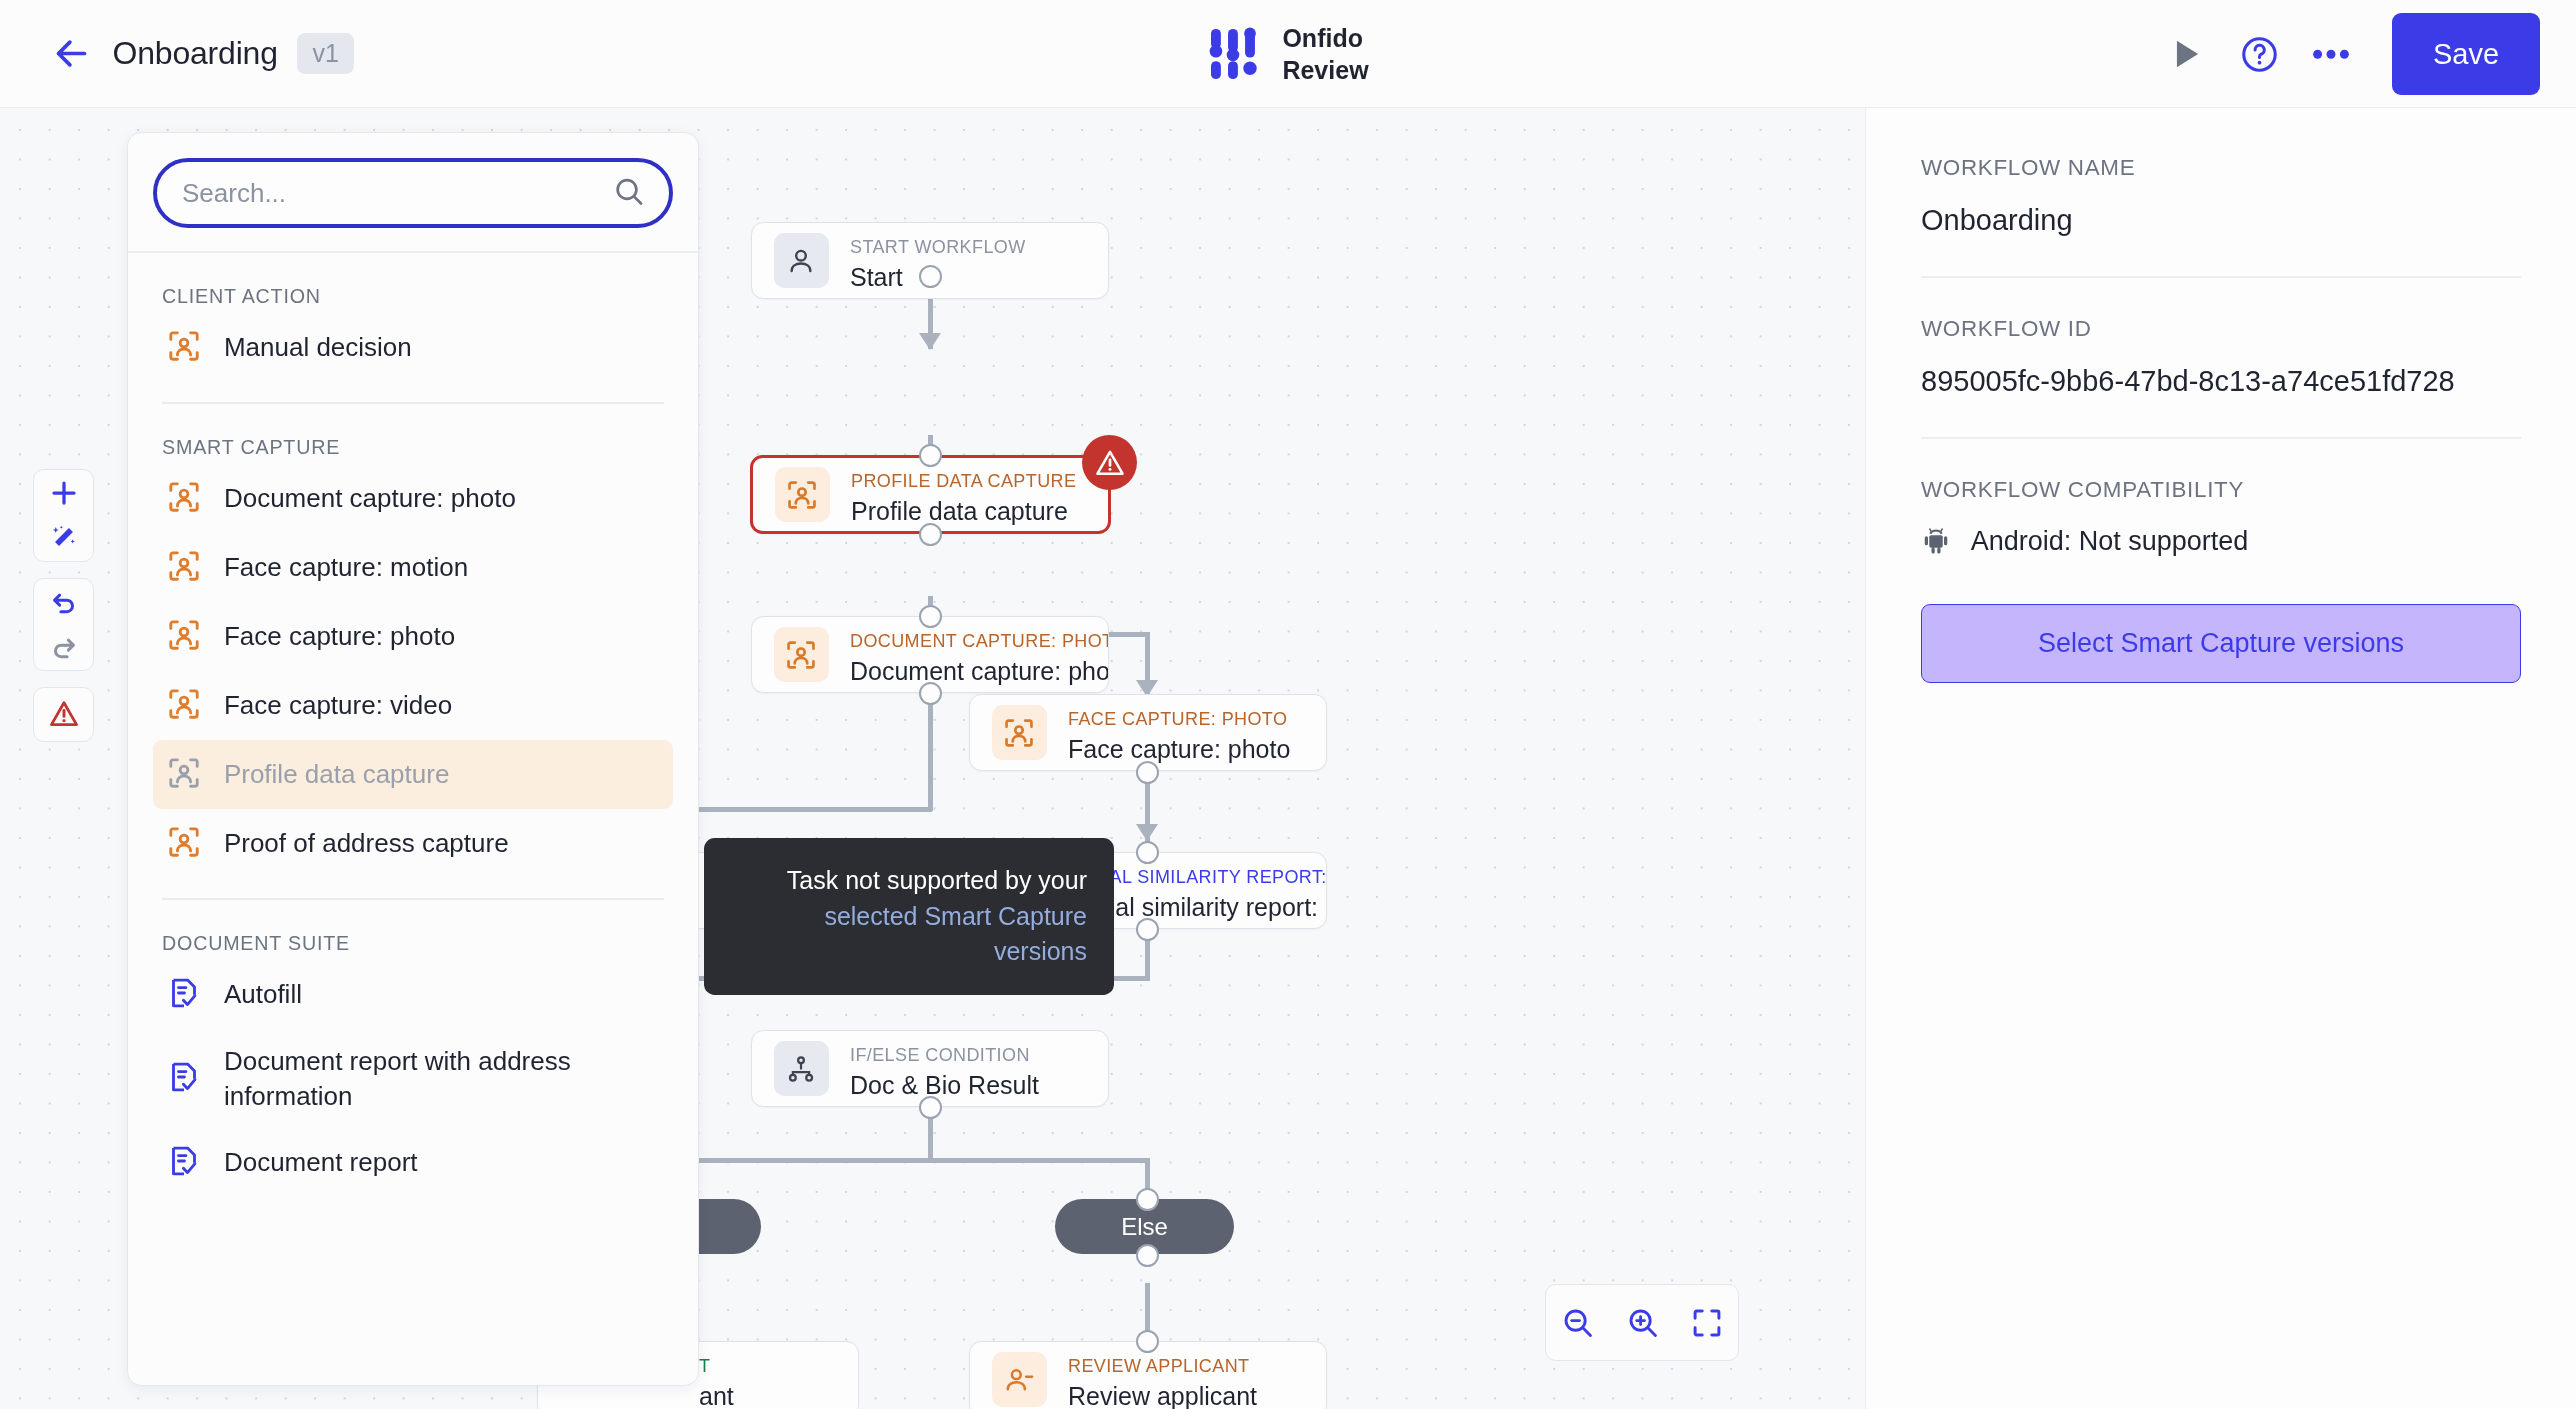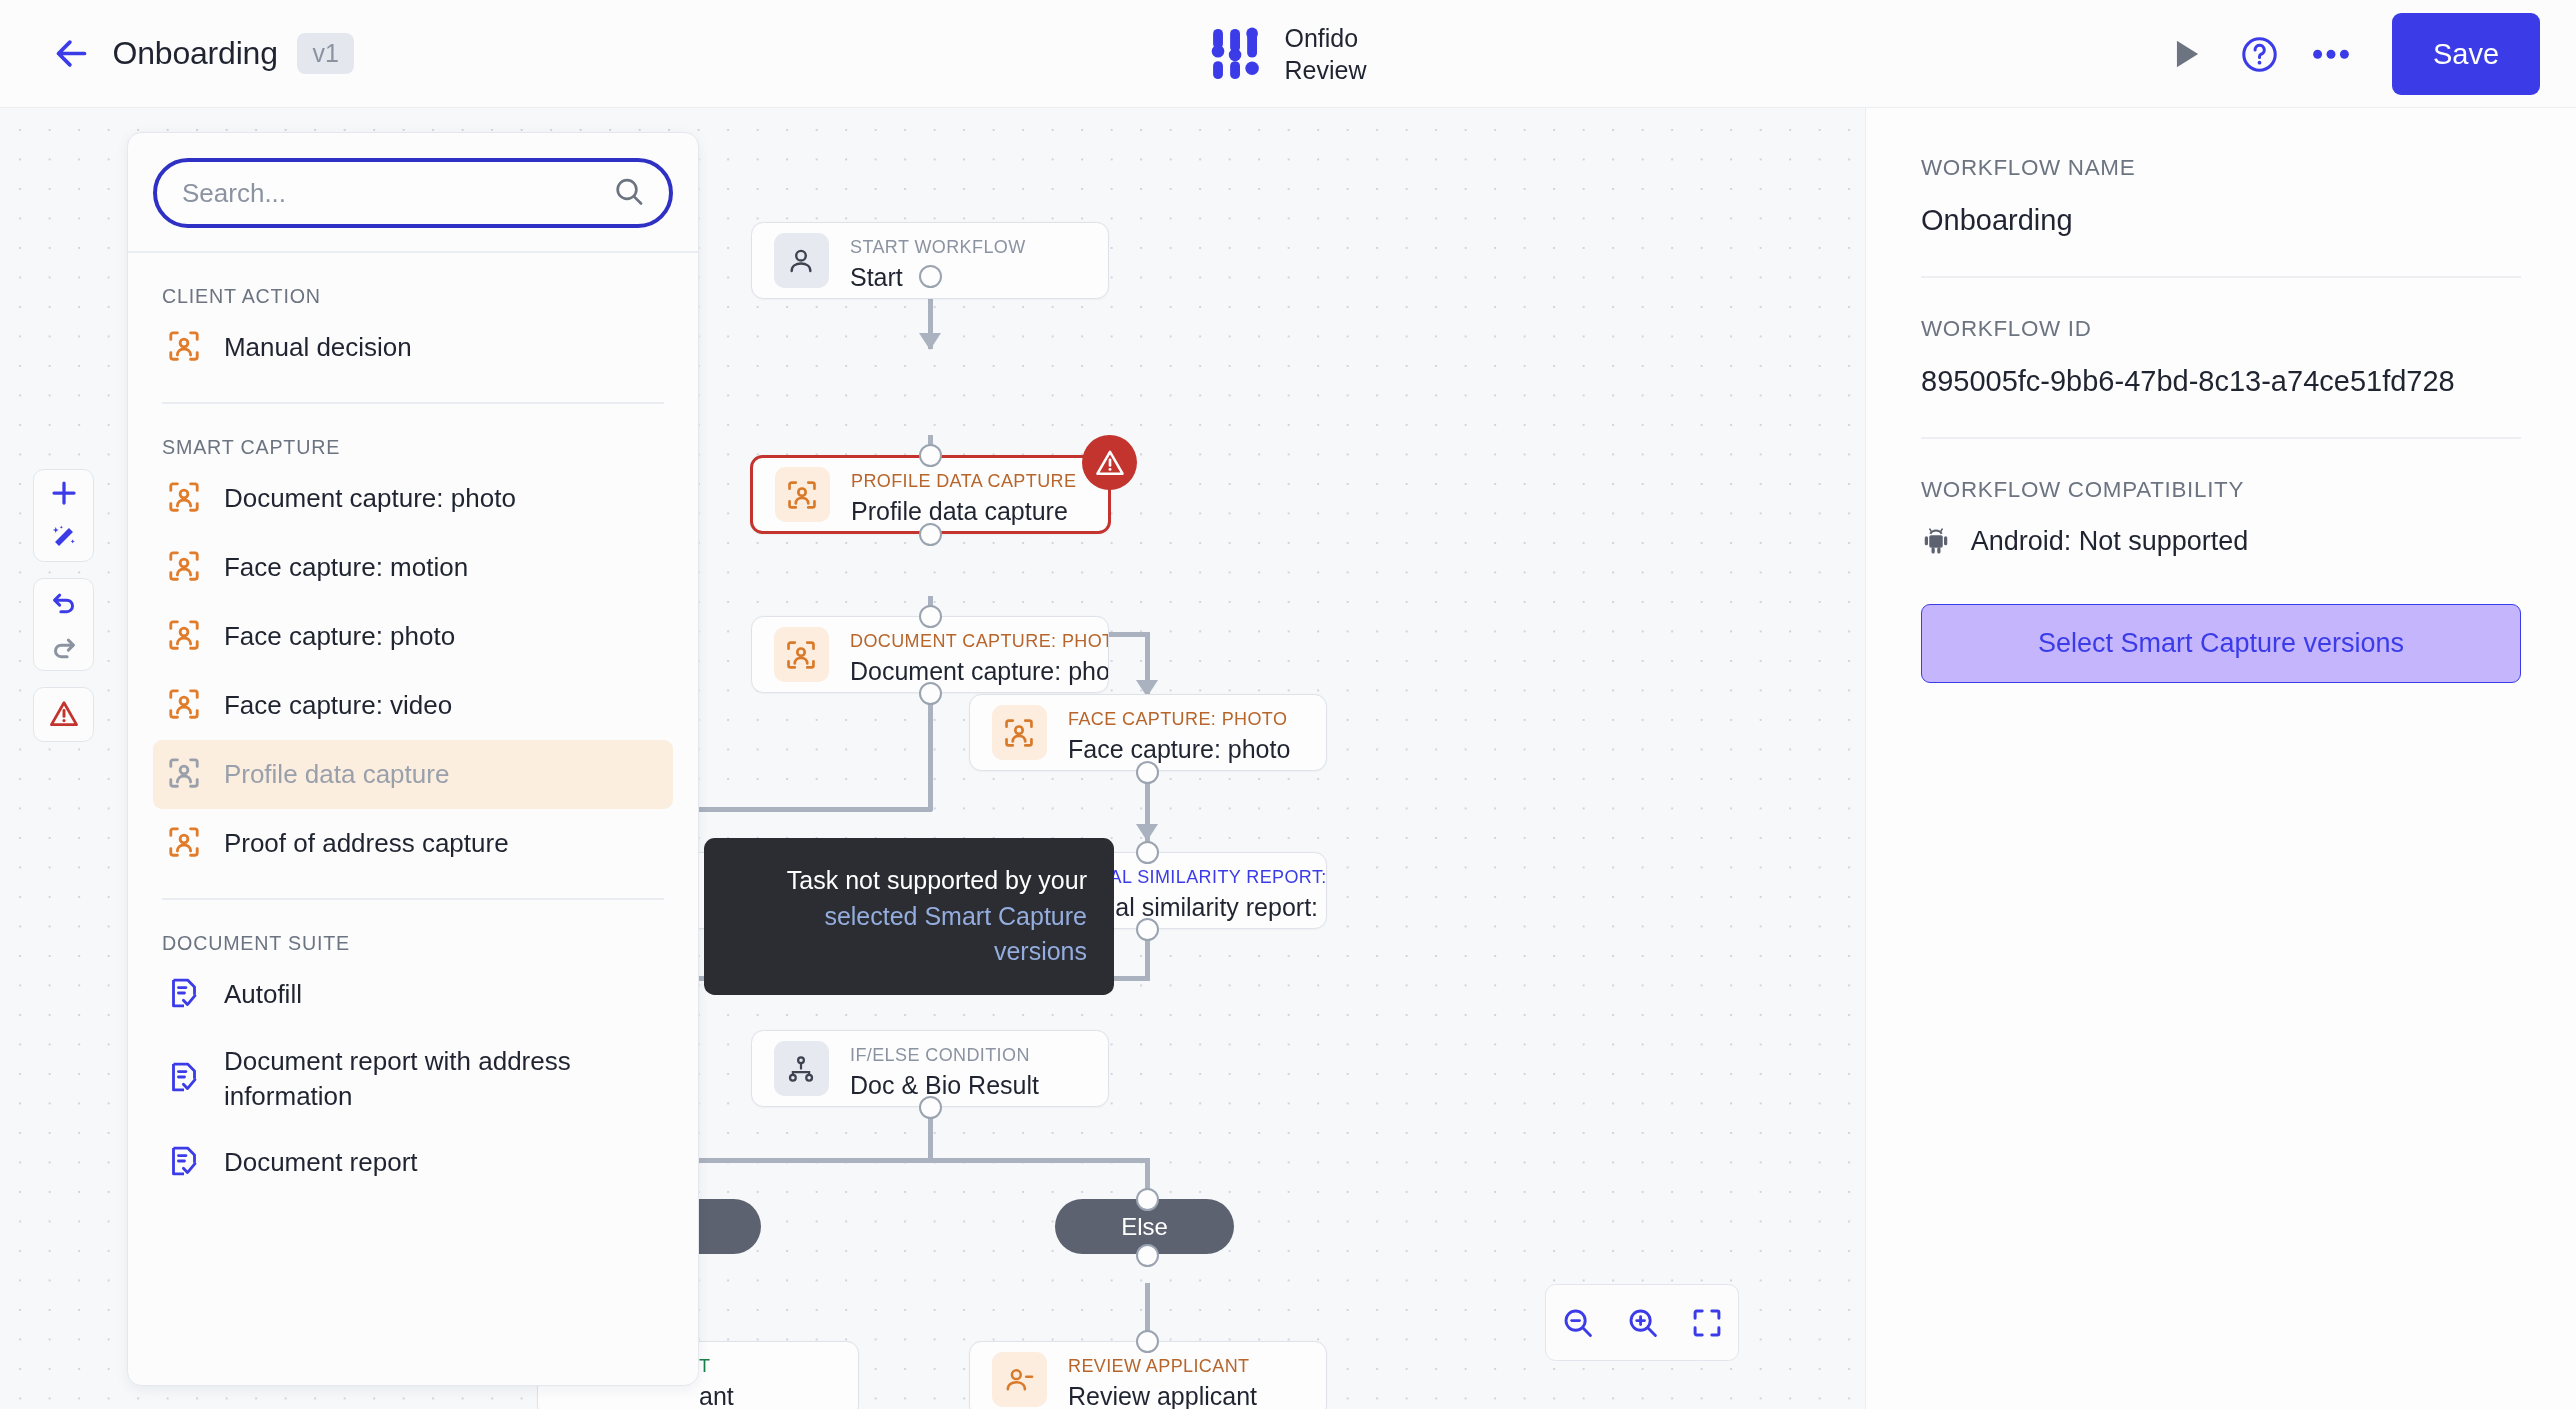--- a/index.html
+++ b/index.html
@@ -30,21 +30,21 @@
     letter-spacing: -0.2px;
   }
   .hdr-version {
     margin-left: 19.7px;
     background: #e4e8ee; color: #8b93a1;
     border-radius: 8px; padding: 8px 15px;
     font-size: 25px; line-height: 1;
   }
   .hdr-center {
     position: absolute; left: 50%; transform: translateX(-50%);
-    display: flex; align-items: center; gap: 23px;
+    display: flex; align-items: center; gap: 23px; font-weight: bold;
   }
   .brand-text { font-size: 25px; color: #1f2430; line-height: 1.28; }
   .hdr-right {
     position: absolute; right: 36px; top: 0; height: 108px;
     display: flex; align-items: center; gap: 0;
   }
   .hdr-icon-btn {
     width: 72px; height: 72px;
     display: flex; align-items: center; justify-content: center;
     cursor: pointer;

